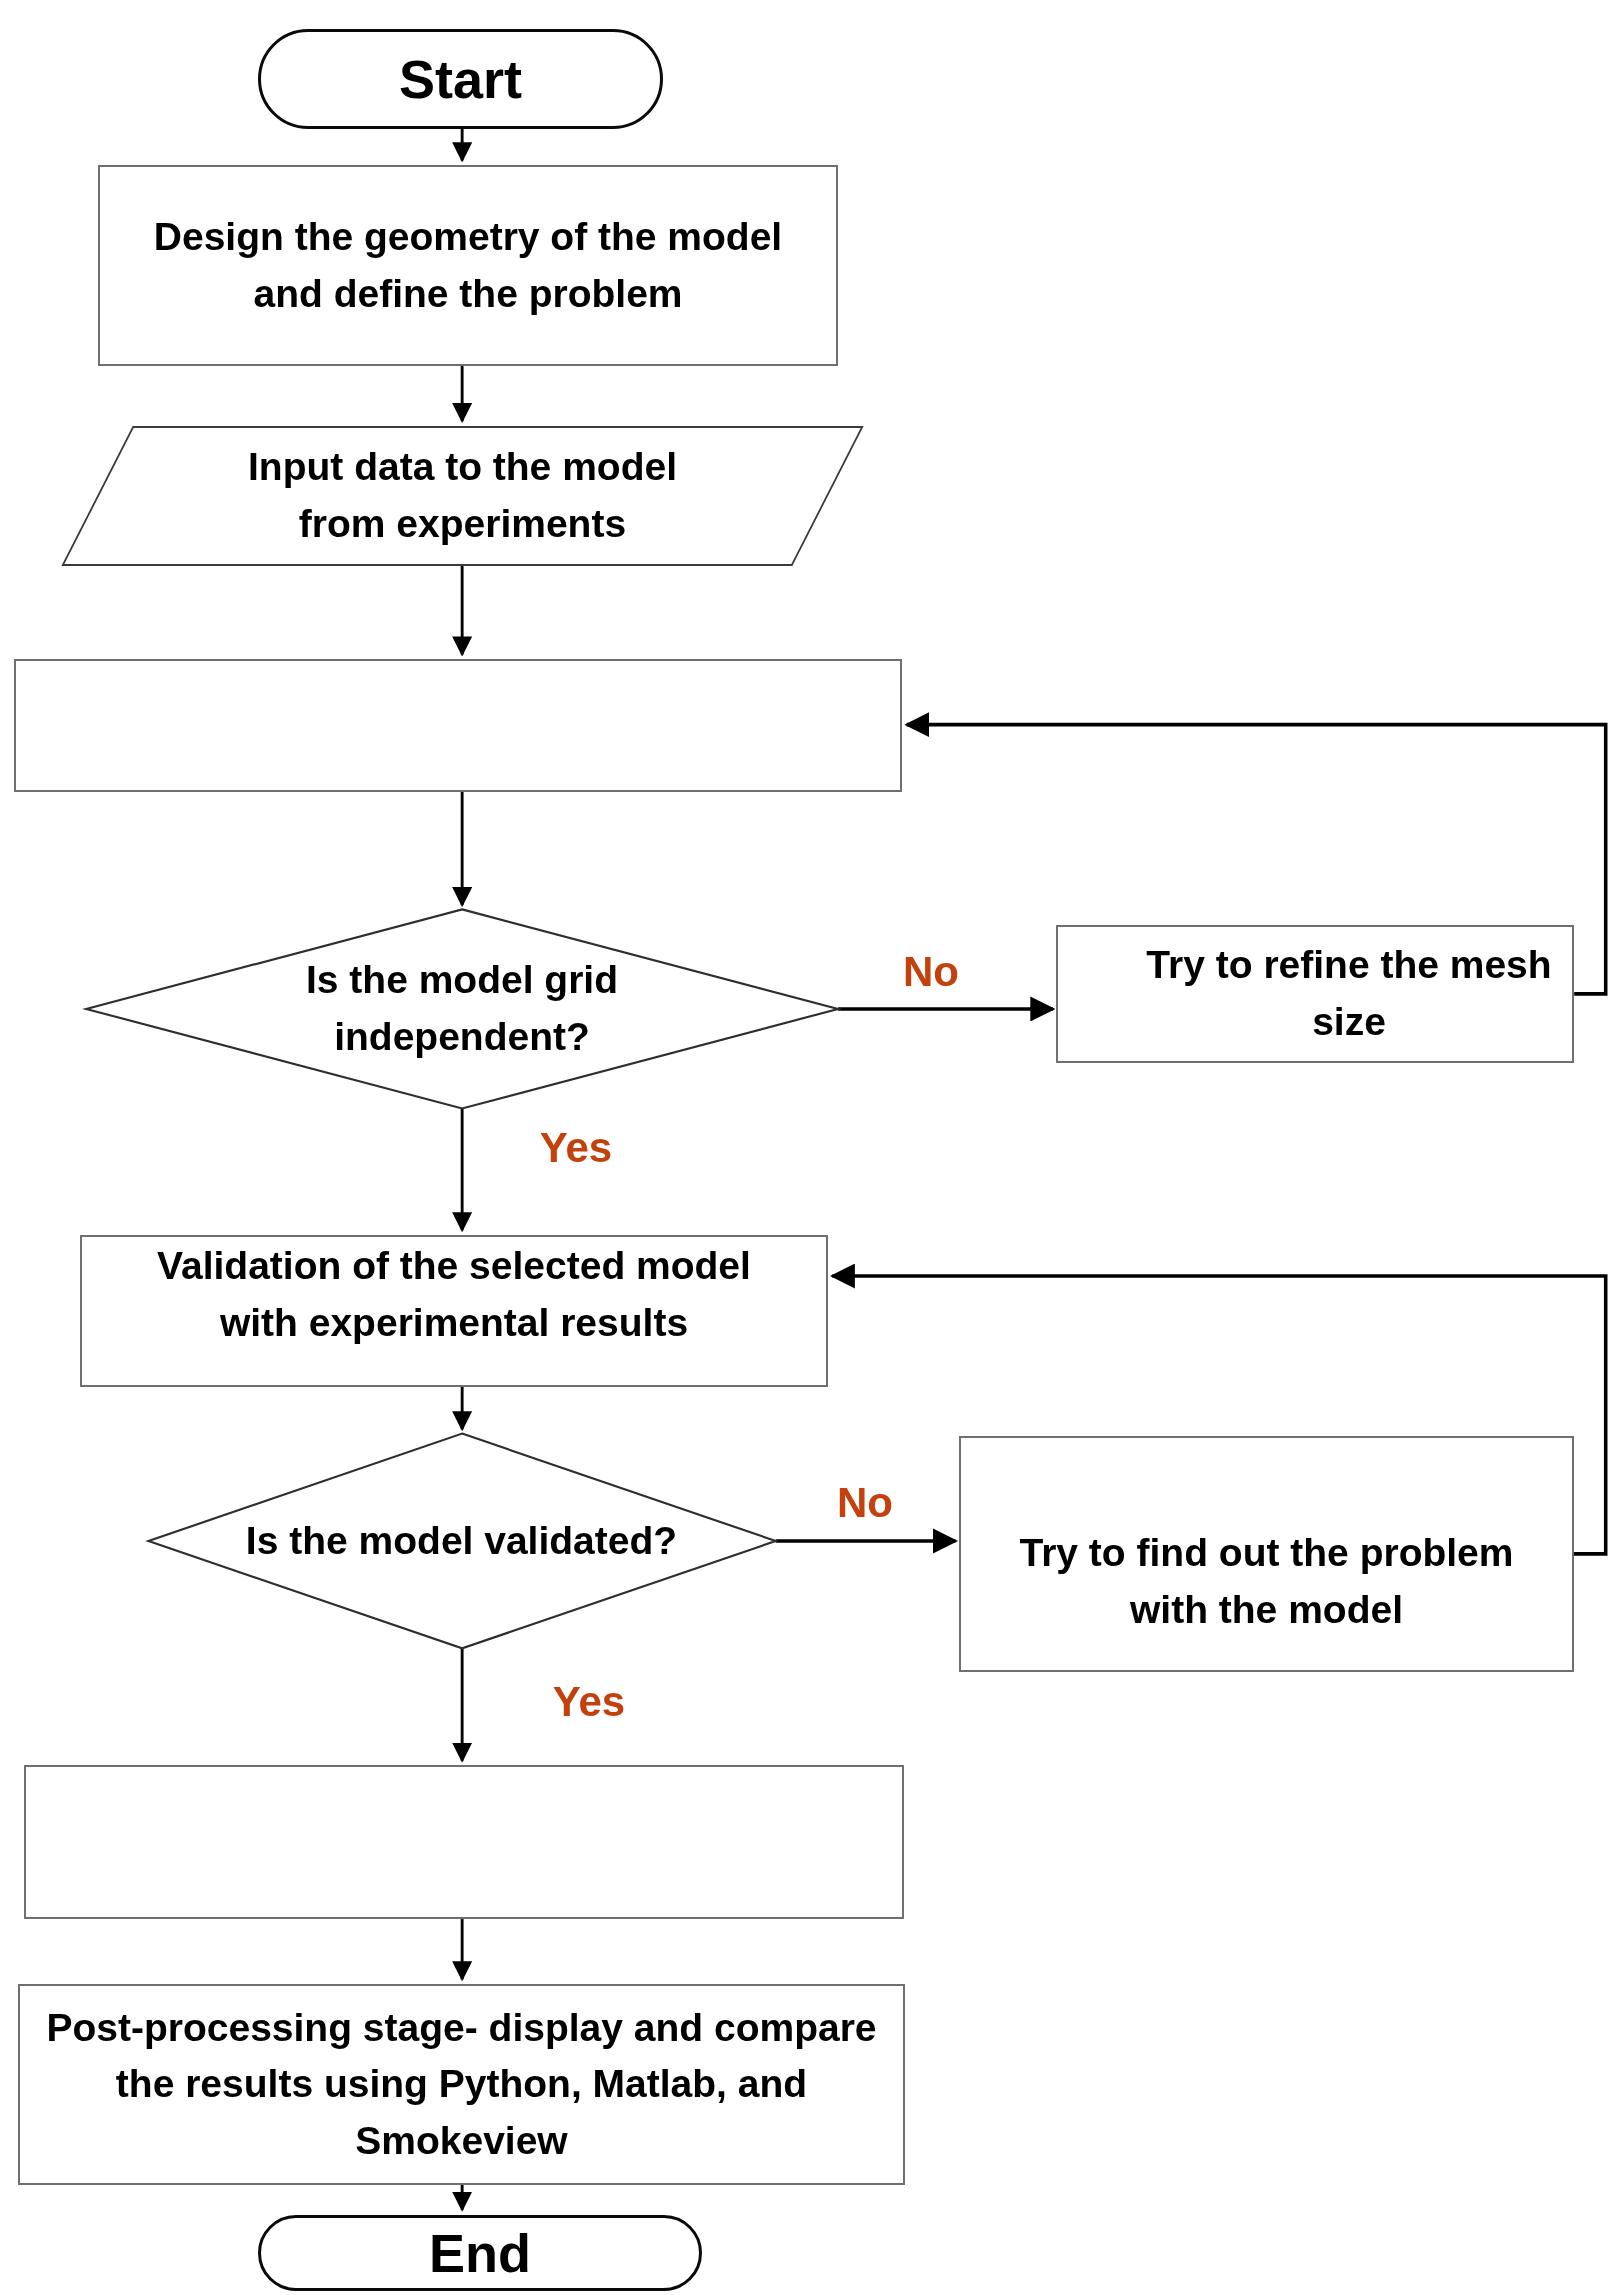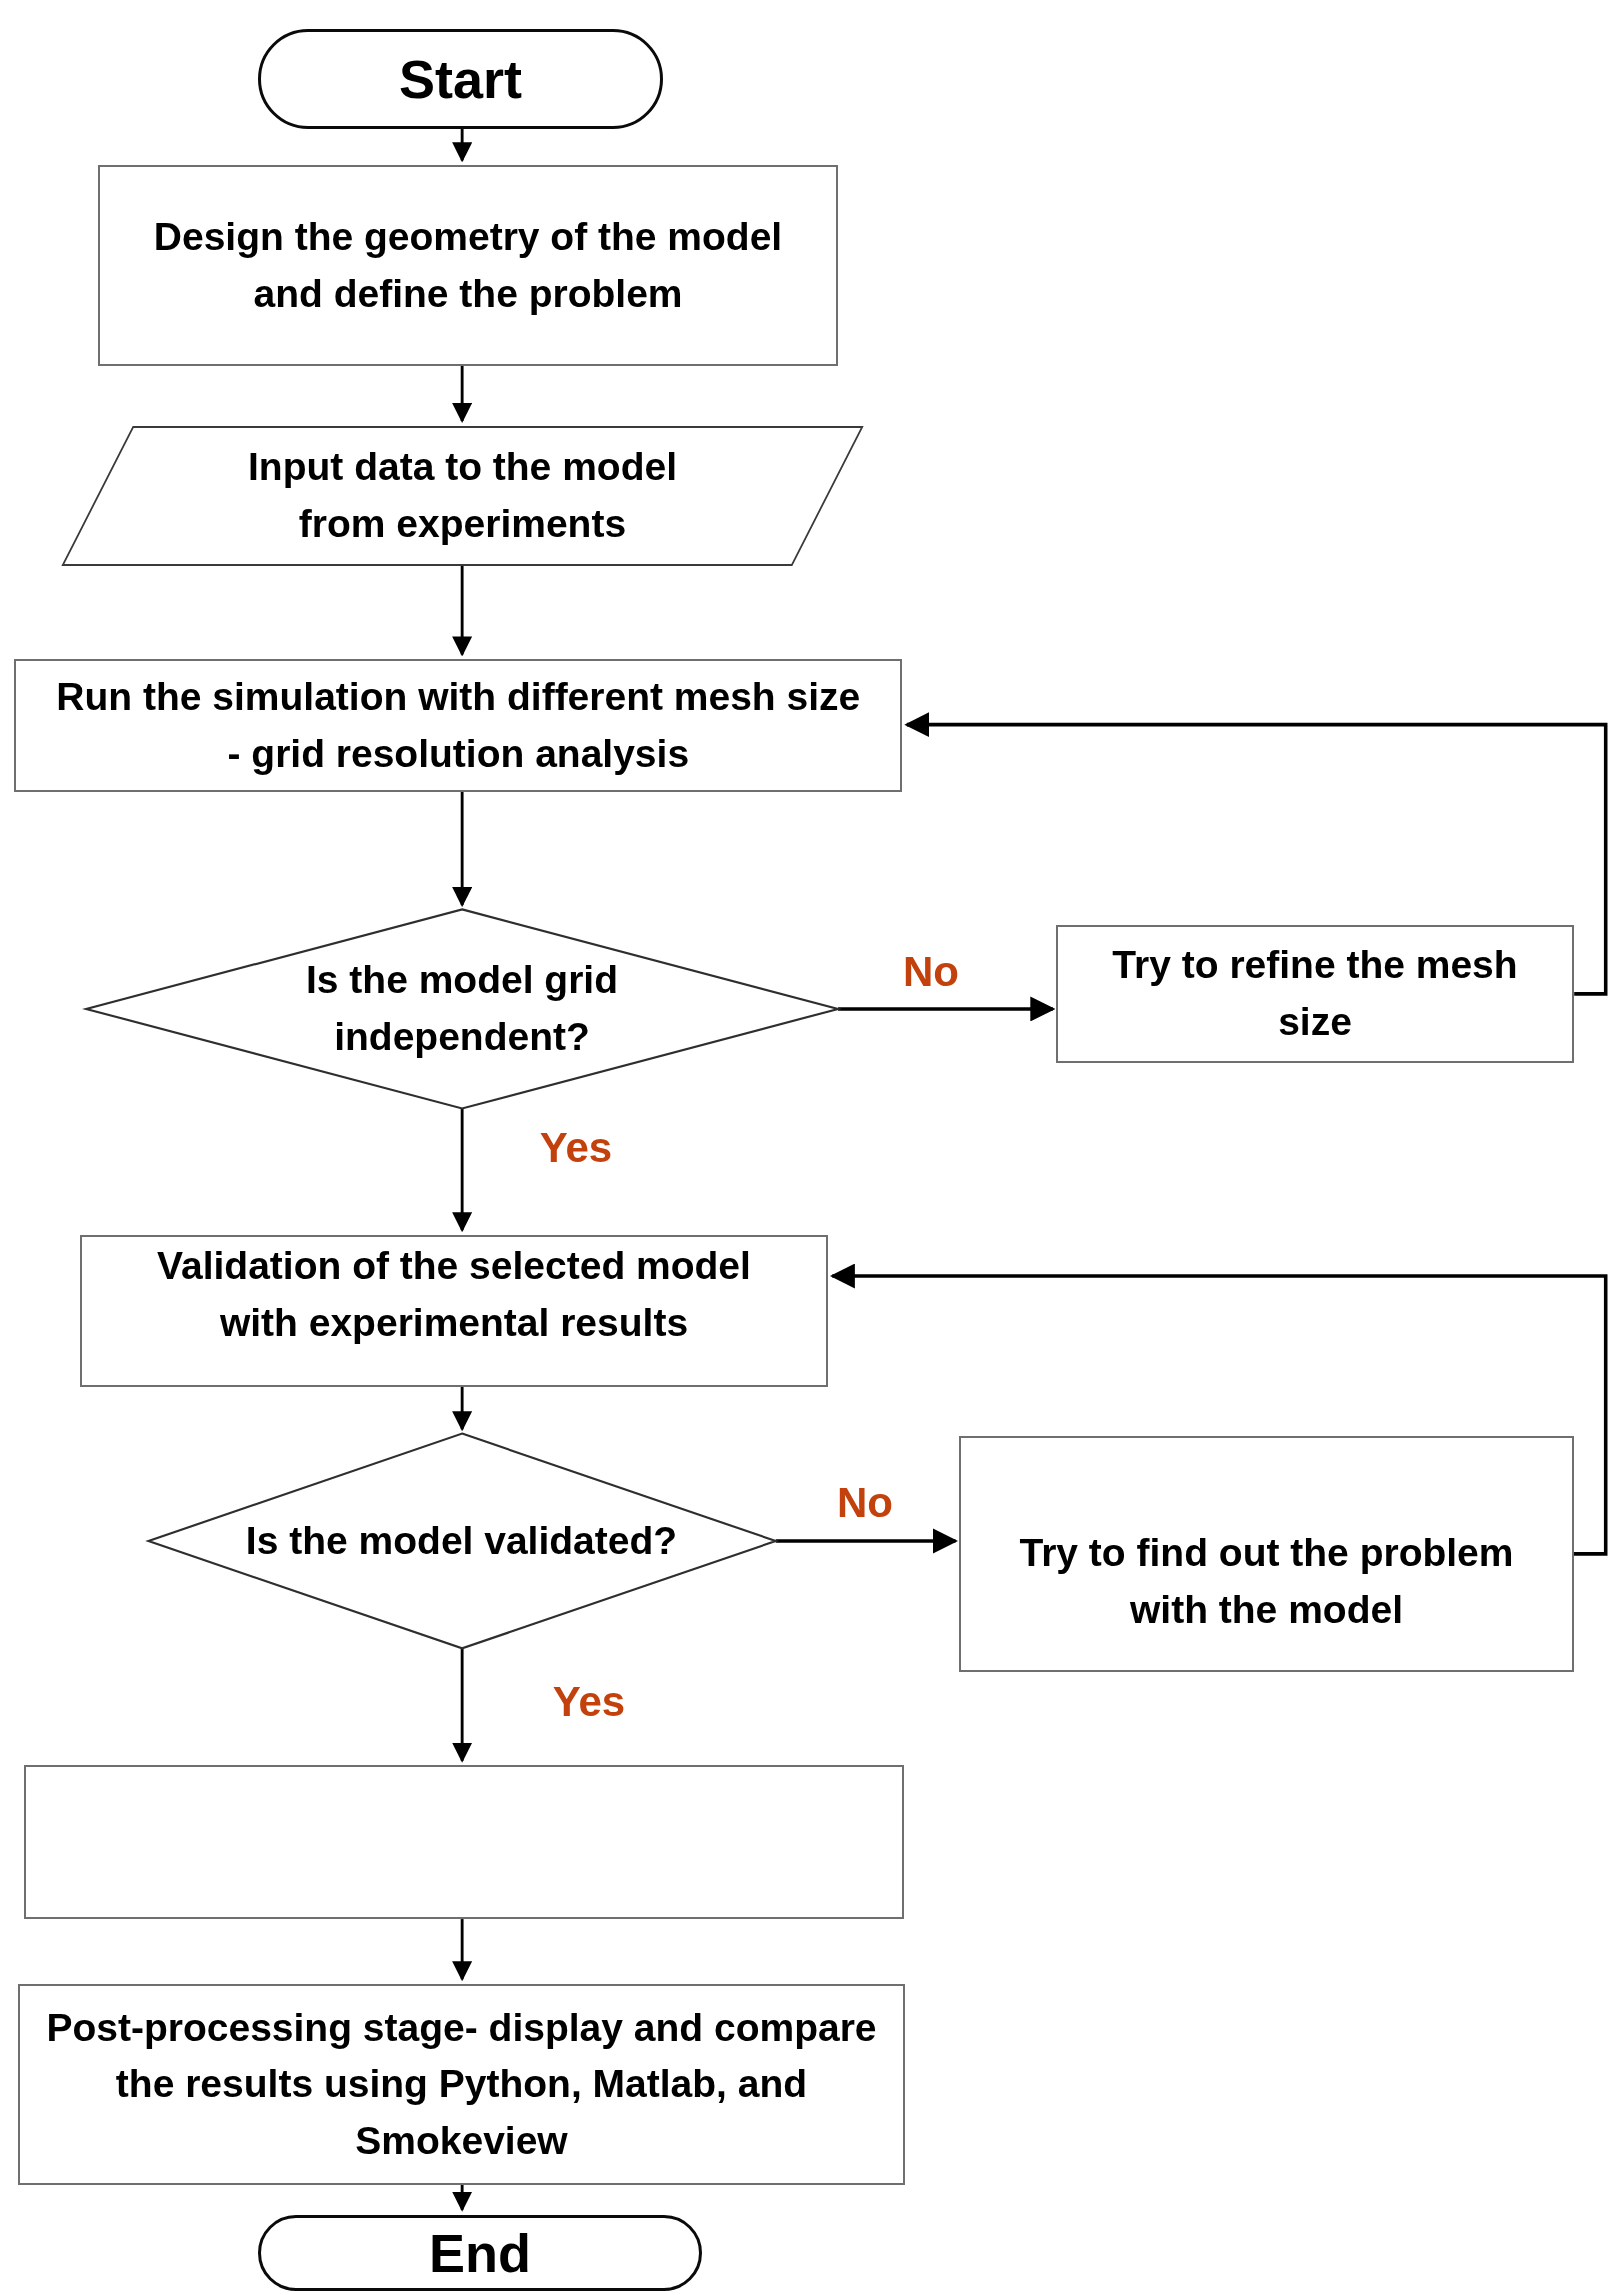--- a/index.html
+++ b/index.html
@@ -70,25 +70,23 @@
   <div class="shape rect" style="left:959px;top:1436px;width:615px;  height:236px;"></div>
   <div class="shape rect" style="left:24px;  top:1765px;width:880px; height:154px;"></div>
   <div class="shape rect" style="left:18px;  top:1984px;width:887px; height:201px;"></div>
   <div class="shape stadium" style="left:258px; top:2215px;width:444px;  height:76px;"></div>
 
   <div class="node-text big-label" style="left:258px; top:29px;  width:405px;  height:100px;">Start</div>
   <div class="node-text" style="left:97px; top:426px; width:731px; height:140px;">Input data to the model
 from experiments</div>
   <div class="node-text" style="left:98px; top:165px; width:740px; height:201px;">Design the geometry of the model
 and define the problem</div>
-  <div class="node-text" style="left:14.3px;  top:659px; width:888px; height:133px;">Run the simulation with different mesh size
-- grid resolution analysis</div>
   <div class="node-text" style="left:247px; top:931px;width:430px;  height:156px;">Is the model grid
 independent?</div>
-  <div class="node-text" style="left:1056px;top:925px;width:518px;  height:138px;">Try to refine the mesh
+  <div class="node-text" style="left:1056px;top:925px;width:518px;  height:138px;padding-left:34px;">Try to refine the mesh
 size</div>
   <div class="node-text" style="left:80px; top:1235px;width:748px; height:120px;">Validation of the selected model
 with experimental results</div>
   <div class="node-text" style="left:193px; top:1477px;width:537px;  height:129px;">Is the model validated?</div>
   <div class="node-text" style="left:959px;top:1436px;width:615px;  height:292px;border-radius:8px;">Try to find out the problem
 with the model</div>
   <div class="node-text" style="left:18px;  top:1984px;width:887px; height:201px;">Post-processing stage- display and compare
 the results using Python, Matlab, and
 Smokeview</div>
   <div class="node-text big-label" style="left:258px; top:2215px;width:444px;  height:76px;">End</div>

